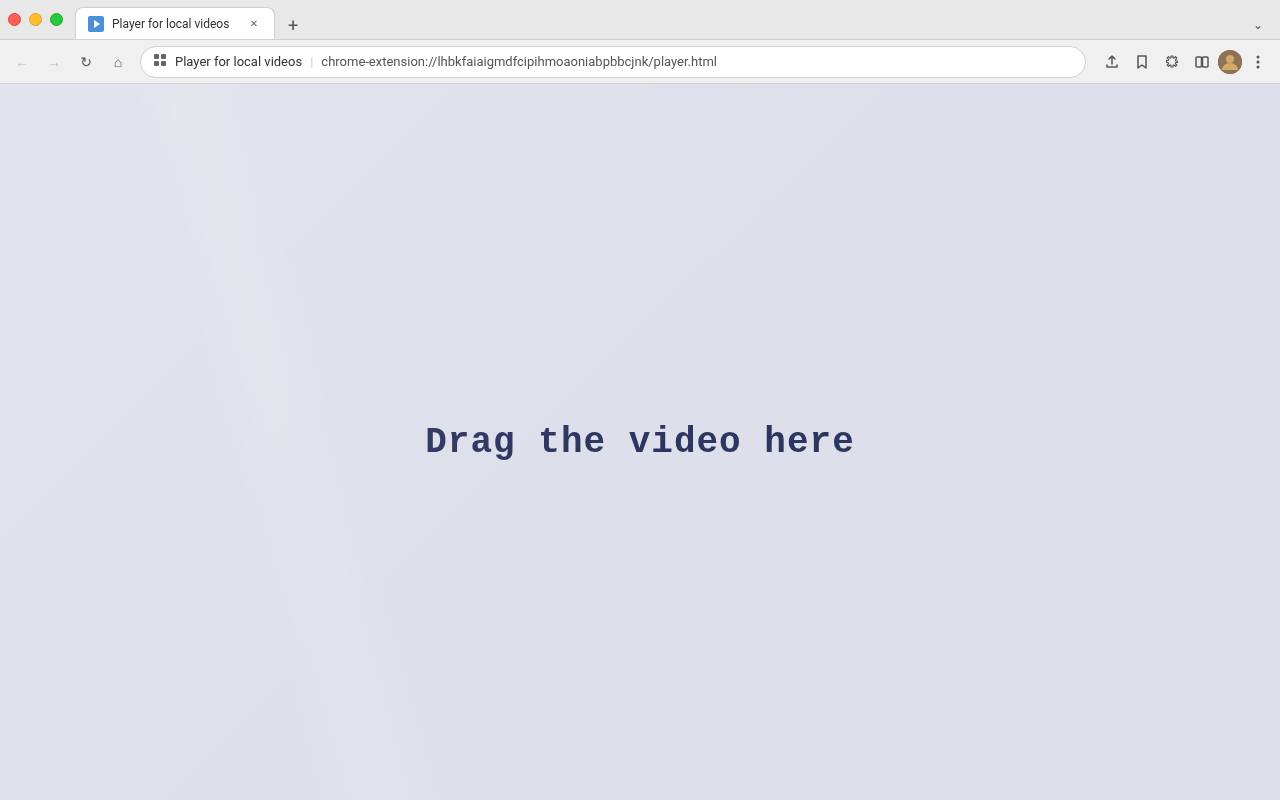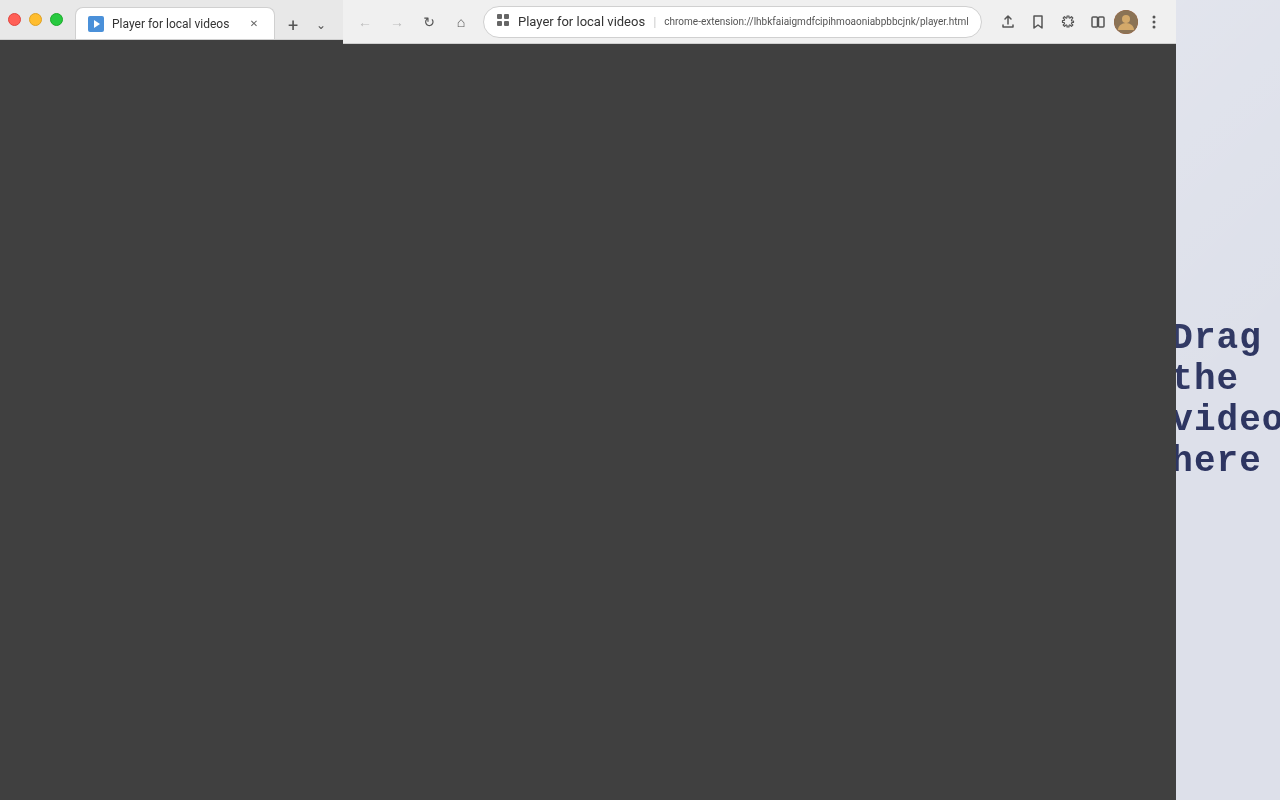--- a/index.html
+++ b/index.html
@@ -13,23 +13,23 @@
       background: #dee1ea;
       width: 1280px;
       height: 800px;
       overflow: hidden;
     }
 
     
     .browser-window {
       width: 1280px;
       height: 800px;
-      background: #404040;
-      display: flex;
-      flex-direction: row;
+      background: #eab308;
+      display: flex;
+      flex-direction: column;
     }
 
     
     .title-bar {
       background: #e8e8e8;
       height: 40px;
       display: flex;
       align-items: center;
       padding: 0 8px;
       border-bottom: 1px solid #d0d0d0;
@@ -181,21 +181,21 @@
       flex-shrink: 0;
     }
 
     .address-divider {
       color: #ccc;
       font-size: 13px;
     }
 
     .address-url {
       color: #555;
-      font-size: 10px;
+      font-size: 13px;
       flex: 1;
       overflow: hidden;
       text-overflow: ellipsis;
       white-space: nowrap;
     }
 
     .nav-actions {
       display: flex;
       align-items: center;
       gap: 2px;

